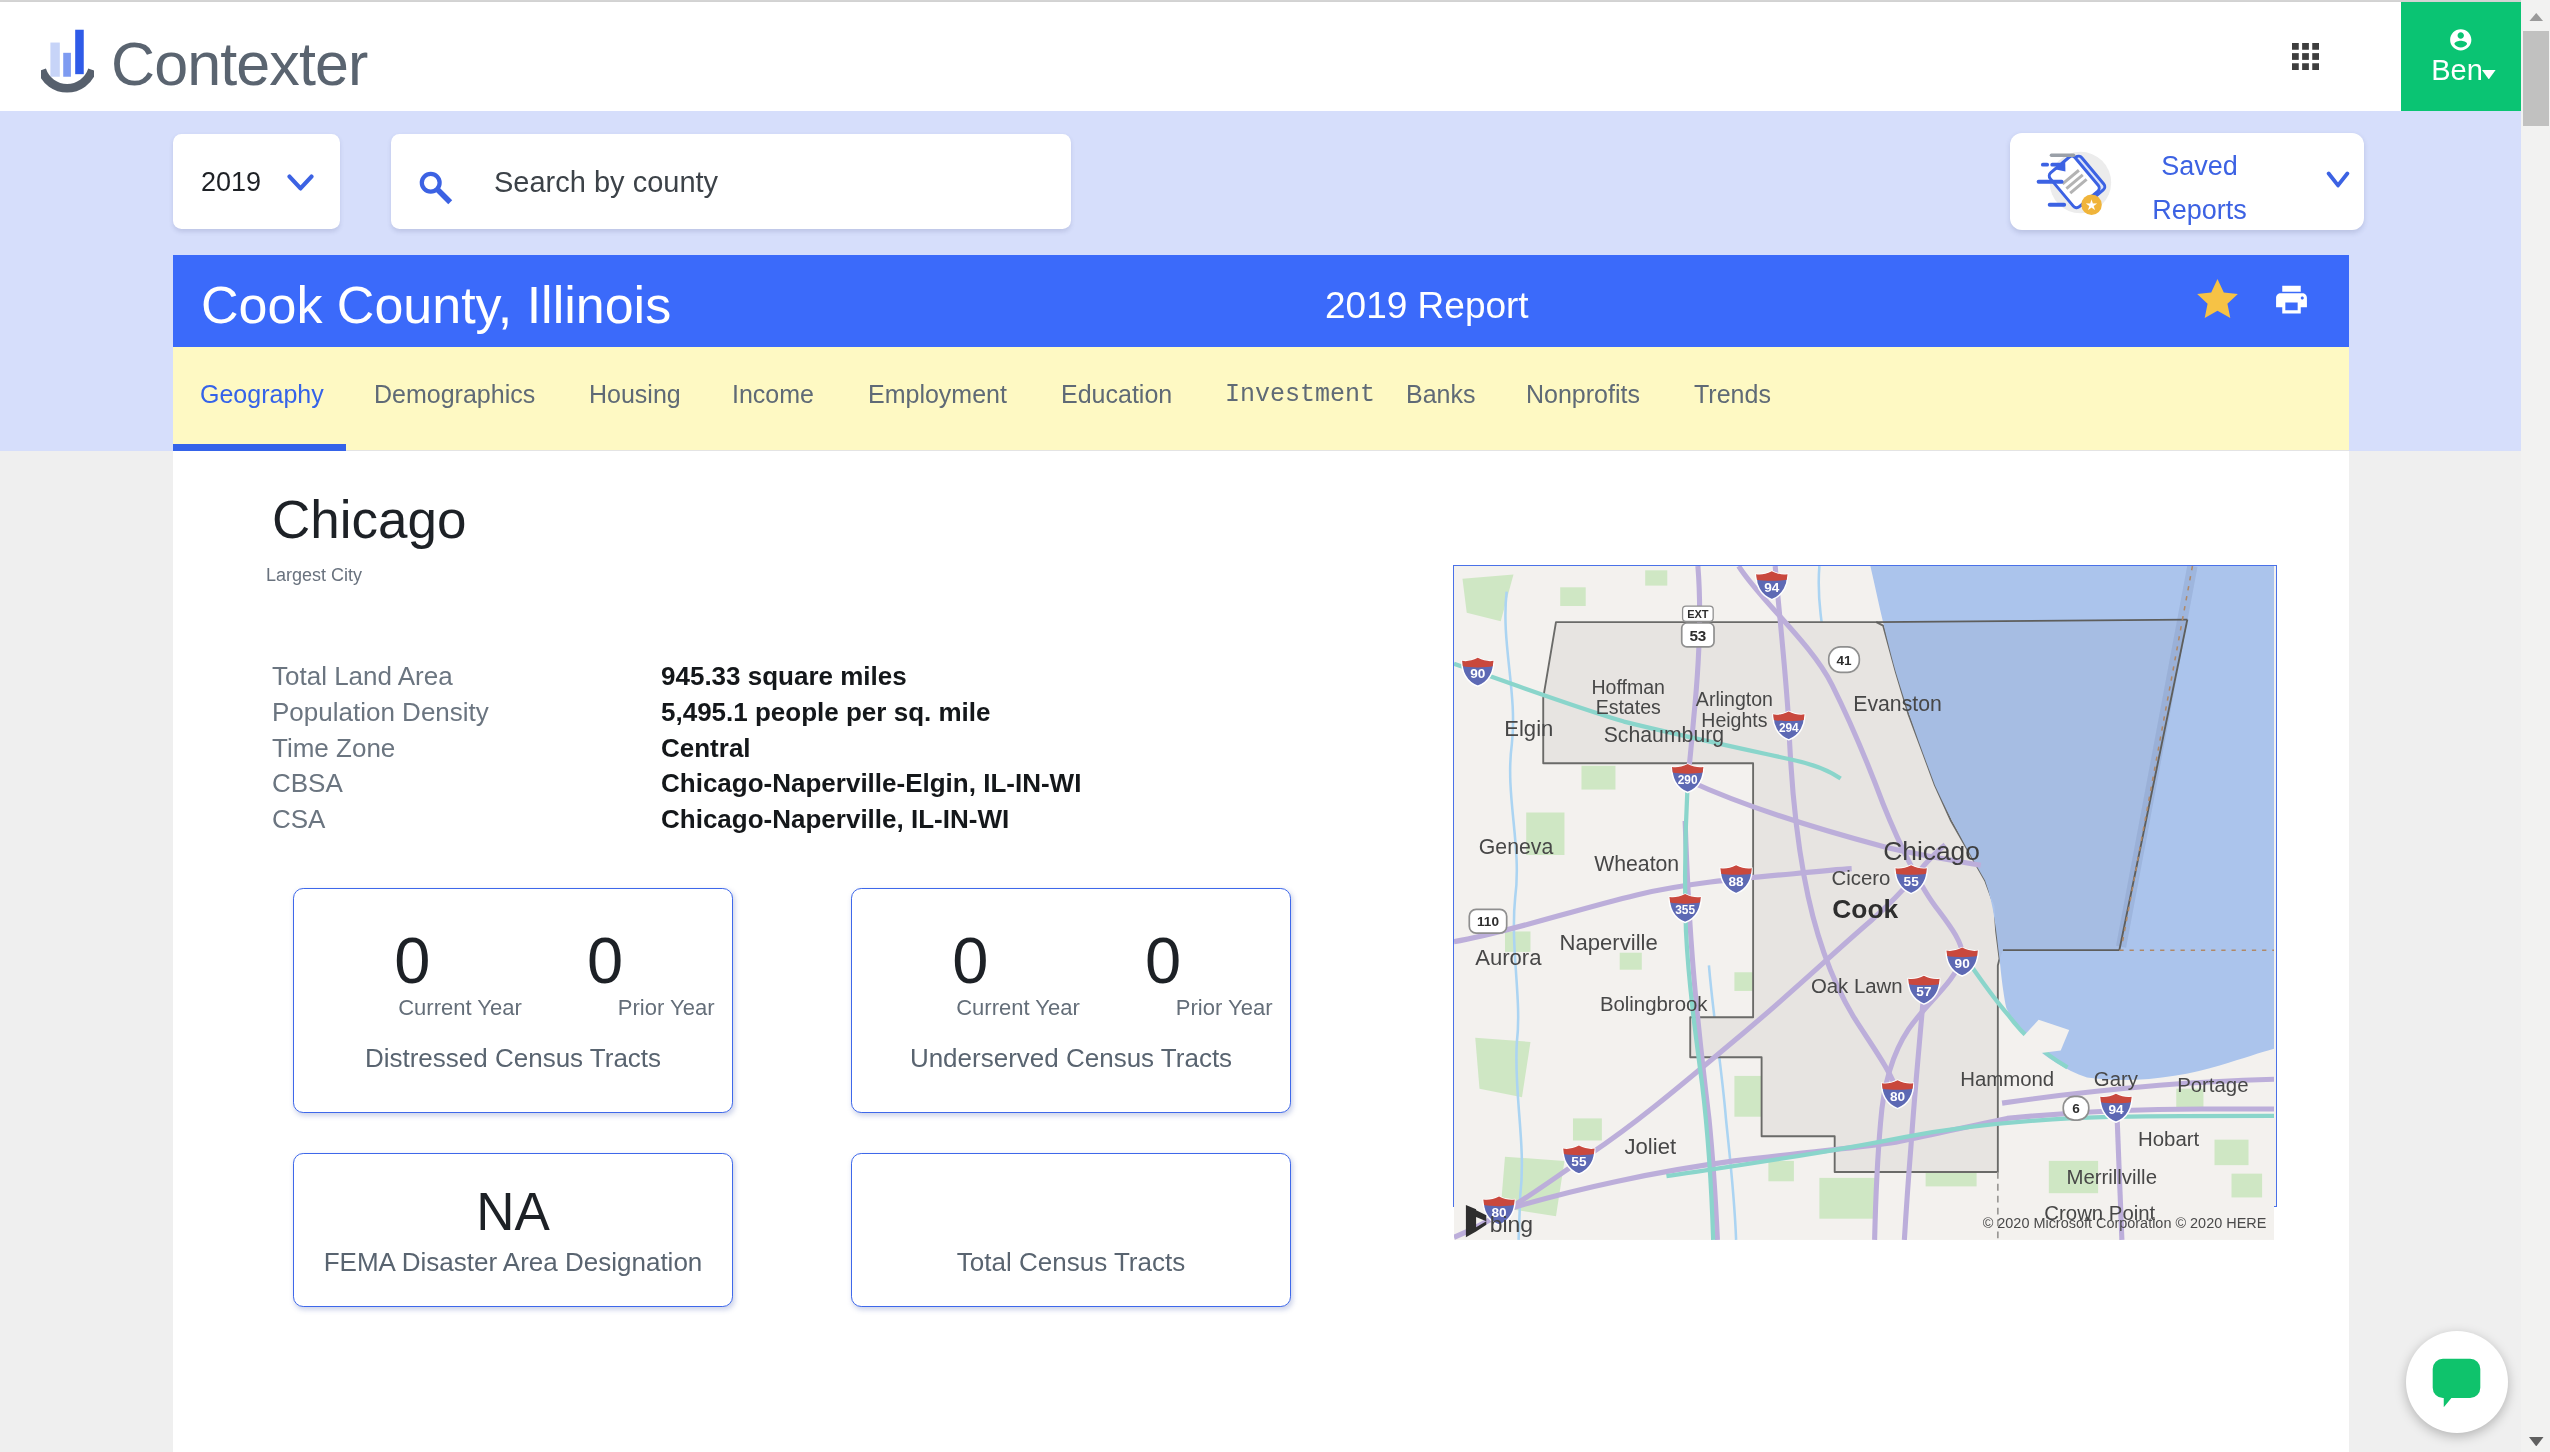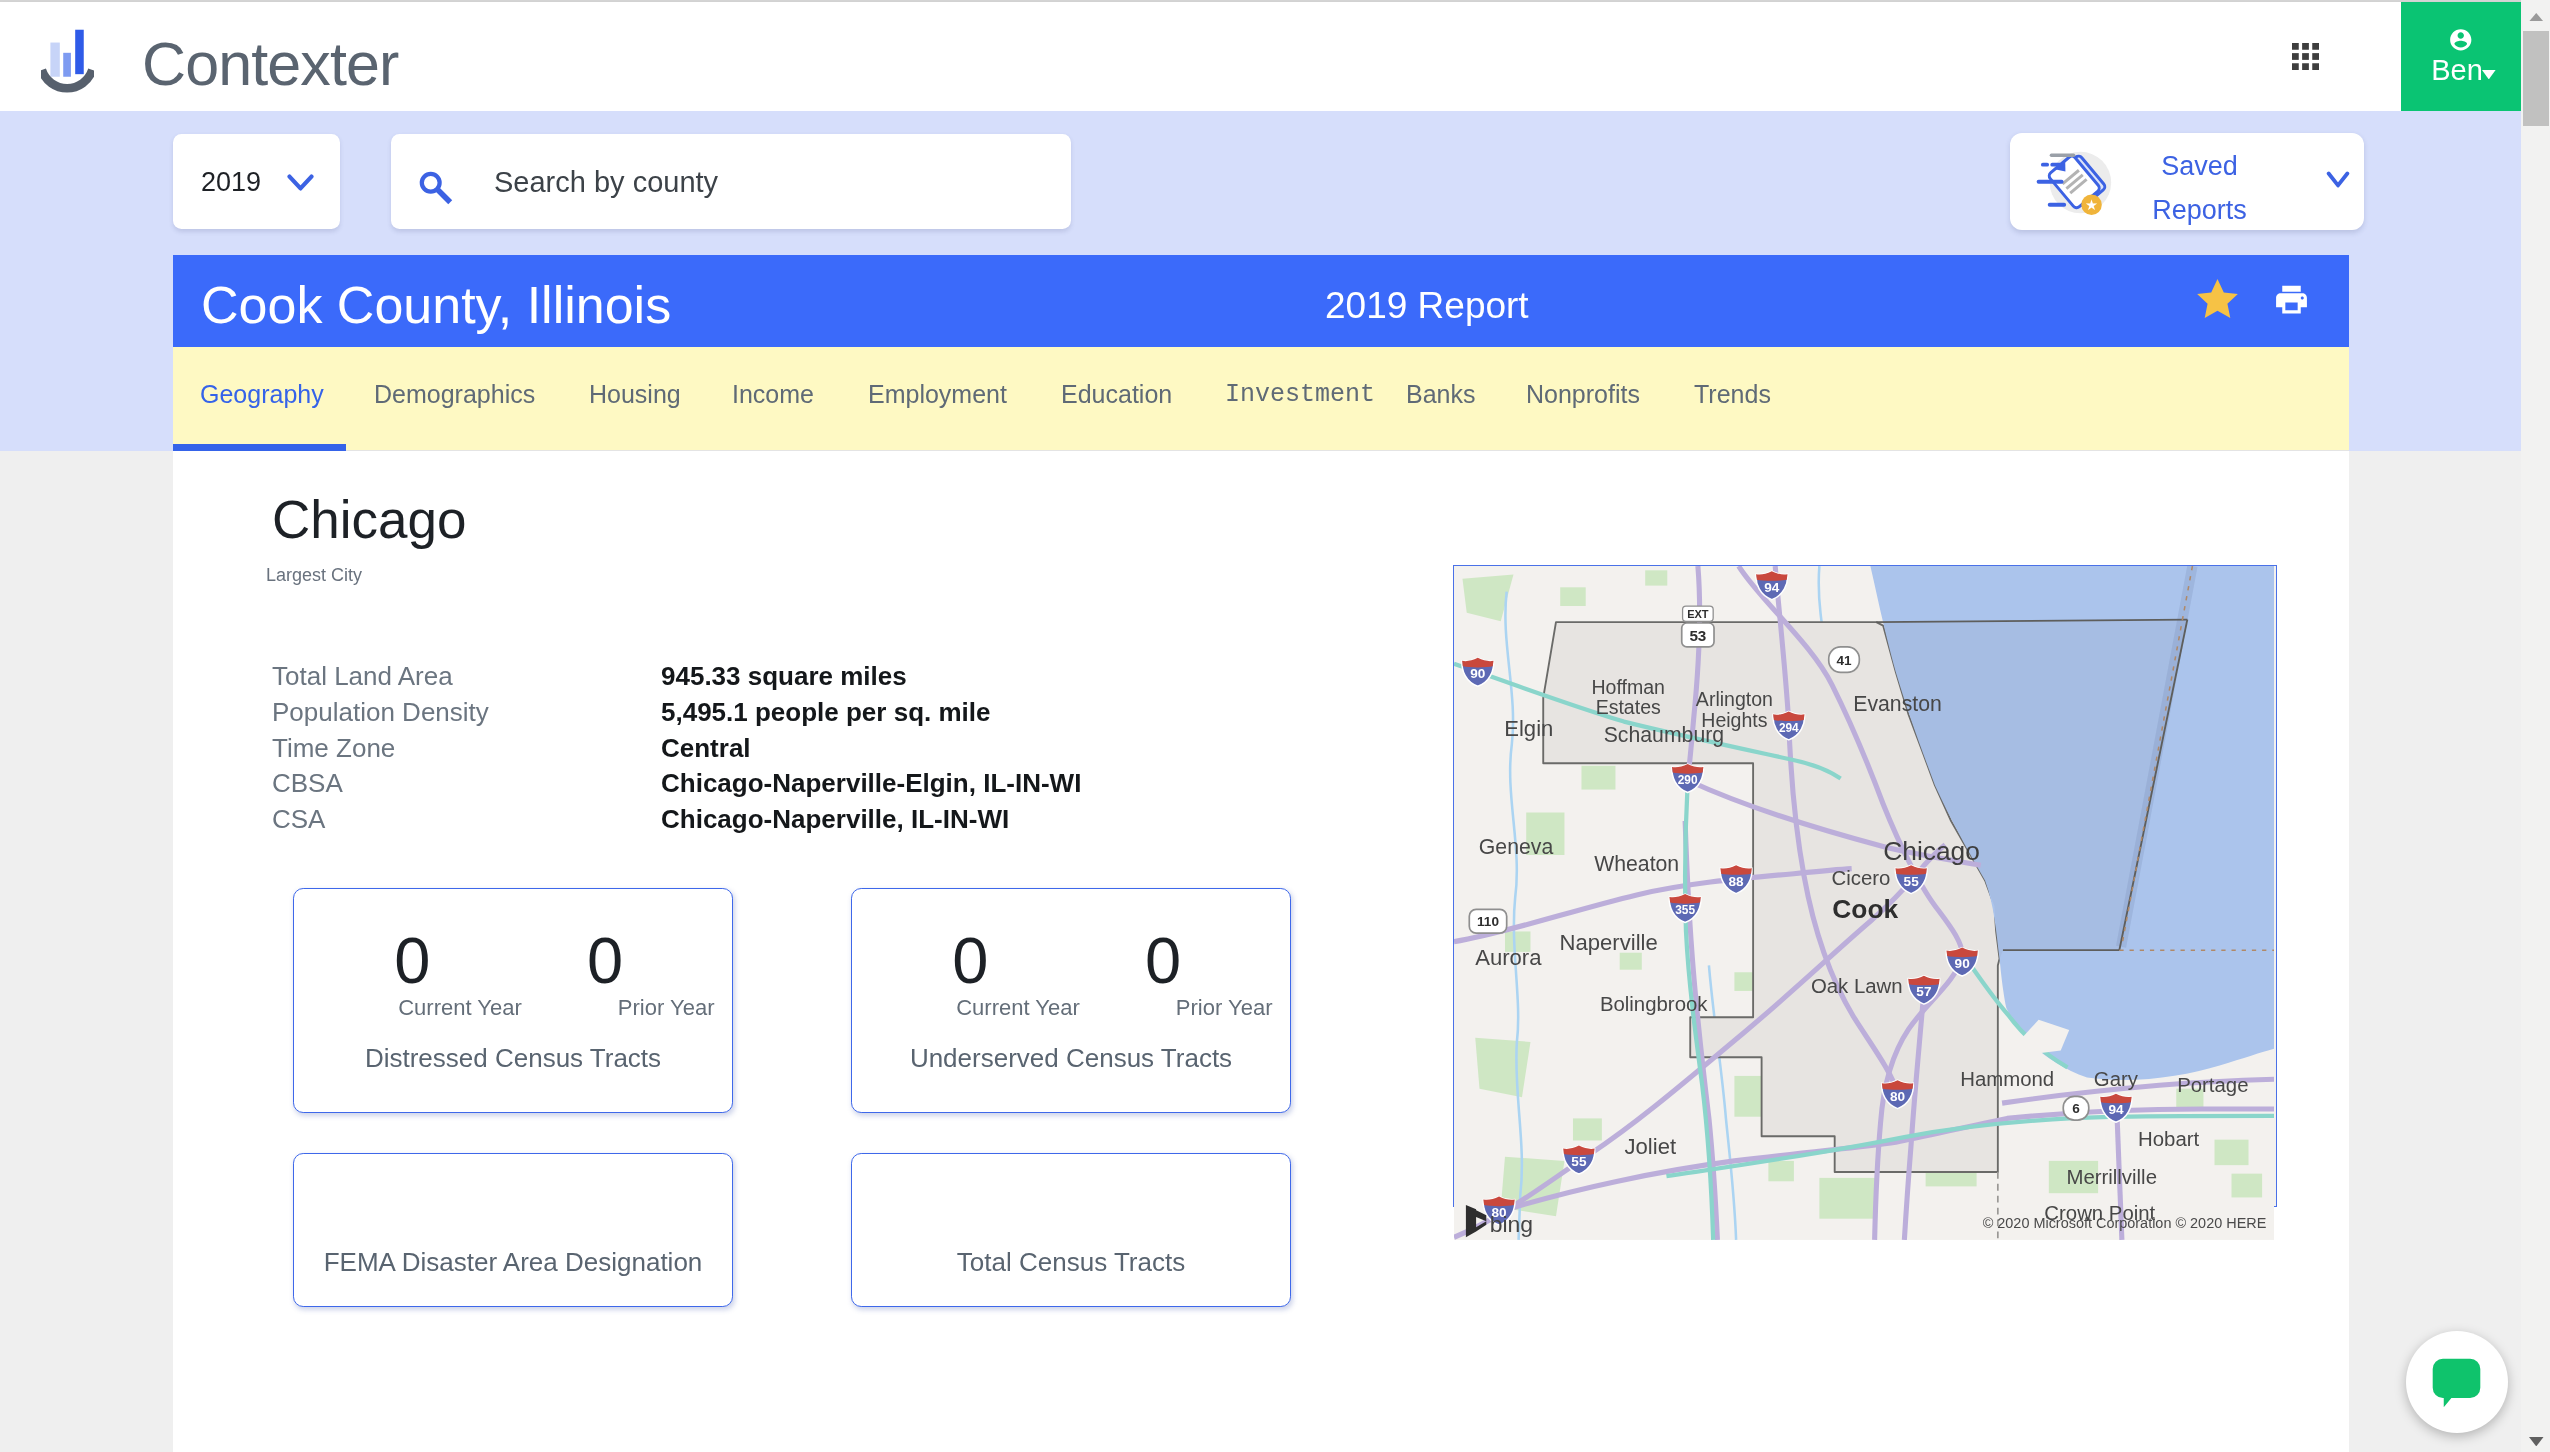--- a/index.html
+++ b/index.html
@@ -2,21 +2,21 @@
 <html style="font-size:13.6px"><head>
 <meta charset="utf-8">
 <style>
 * { margin:0; padding:0; box-sizing:border-box; }
 html,body { width:2550px; height:1453px; overflow:hidden; }
 body { font-family:"Liberation Sans", sans-serif; background:#efefef; position:relative; }
 .abs { position:absolute; }
 
 #topline { left:0; top:0; width:2550px; height:1.7px; background:#d4d4d4; }
 #header { left:0; top:1.7px; width:2521px; height:109px; background:#ffffff; box-shadow:0 1.7px 3.4px rgba(0,0,0,.12); }
-#logotext { left:111px; top:31px; font-size:61px; color:#5a6470; line-height:1.1; letter-spacing:-0.9px;margin-left:31px; }
+#logotext { left:111px; top:31px; font-size:61px; color:#5a6470; line-height:1.1; letter-spacing:-0.9px; }
 #gridicon { left:2292px; top:43px; width:27px; height:27px; }
 #benbox { left:2401px; top:1.7px; width:121px; height:109px; background:#0ac473; color:#fff; text-align:center; }
 #bentxt { left:2401px; top:54px; width:112px; color:#fff; font-size:29px; text-align:center; }
 
 #band { left:0; top:111px; width:2524px; height:340px; background:#d6defb; }
 .whitebox { background:#fff; border-radius:8.5px; }
 #yearbox { left:173px; top:134px; width:167px; height:95px; box-shadow:0 2.6px 4.3px rgba(60,70,120,.15);}
 #yeartxt { left:201px; top:168px; font-size:27px; color:#1e2126; line-height:1.1; }
 #searchbox { left:391px; top:134px; width:680px; height:95px; box-shadow:0 2.6px 4.3px rgba(60,70,120,.15);}
 #searchtxt { left:485px; top:167px; font-size:29px; color:#3c4248; line-height:1.1;margin-left:9px; }
@@ -161,20 +161,21 @@
   <div class="cardlbl">Distressed Census Tracts</div>
 </div>
 <div class="card" id="card2" style="left:851px; top:888px; width:440px; height:225px;">
   <div class="zero" style="left:2%;">0</div>
     <div class="zero" style="left:46%;">0</div>
   <div class="zlbl" style="left:2%;">Current Year</div>
     <div class="zlbl" style="left:46%;">Prior Year</div>
   <div class="cardlbl">Underserved Census Tracts</div>
 </div>
 <div class="card" id="card3" style="left:293px; top:1153px; width:440px; height:154px;">
+  <div class="bignum">NA</div>
   <div class="bigsub">FEMA Disaster Area Designation</div>
 </div>
 <div class="card" id="card4" style="left:851px; top:1153px; width:440px; height:154px;">
   <div class="bigsub">Total Census Tracts</div>
 </div>
 <div class="abs" id="mapbox">
 <svg width="820" height="674" viewBox="0 0 965 793" font-family="Liberation Sans, sans-serif">
   <rect x="0" y="0" width="965" height="793" fill="#f3f1ee"></rect>
   <g fill="#cfe7c4" stroke="none">
     <polygon points="10,15 70,10 55,65 15,55"></polygon>

